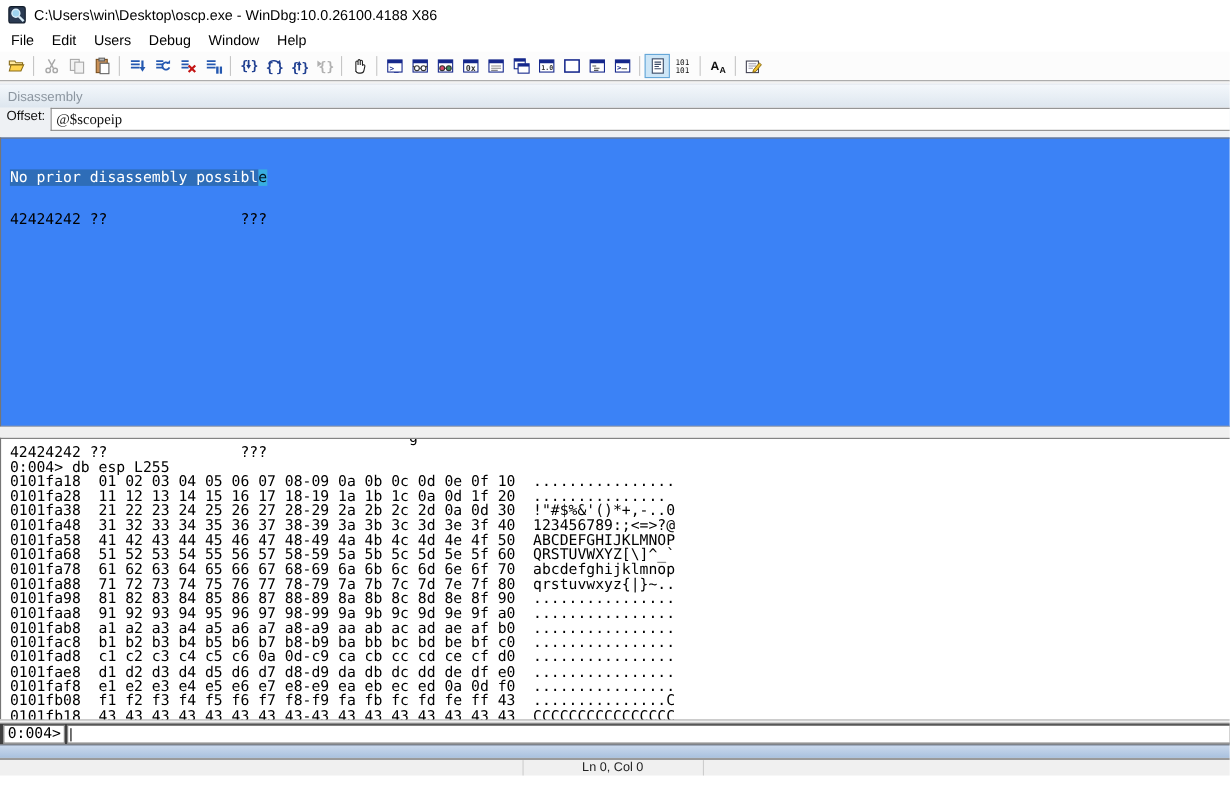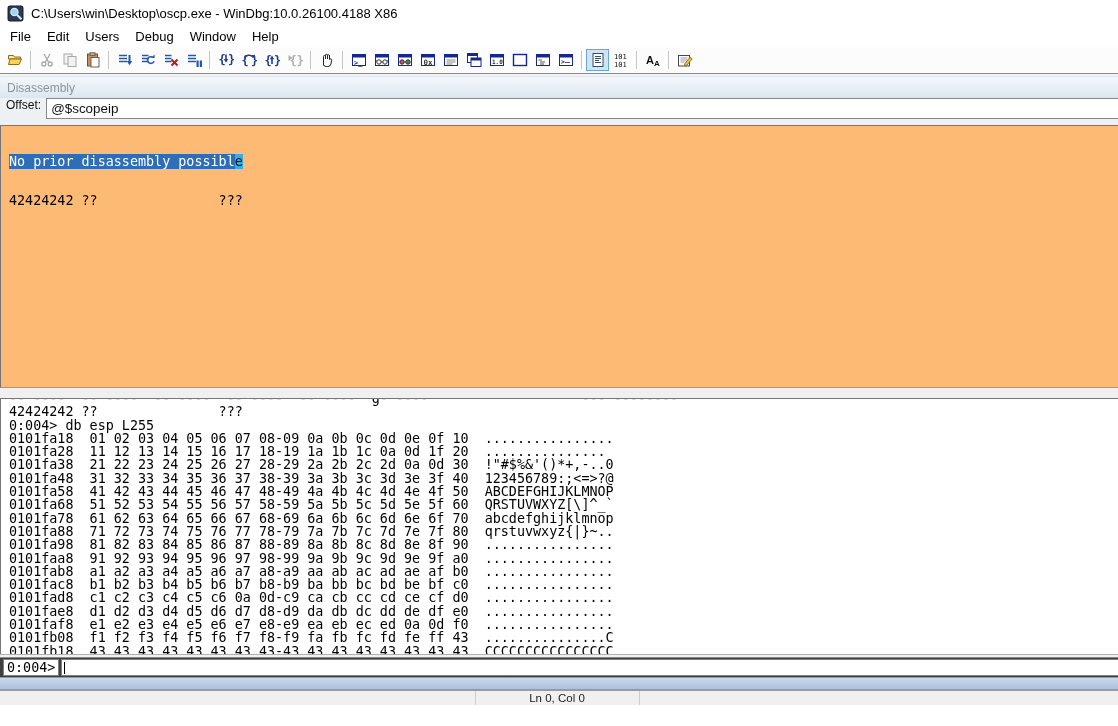--- a/index.html
+++ b/index.html
@@ -30,27 +30,27 @@
   .pane-title { height:22px; display:flex; align-items:center; padding-left:7px;
     font-size:12px; }
   .disasm-title { background:linear-gradient(#f3f7fb,#dde6ef);
     color:#8b959f; border-top:1px solid #e0e6ee; }
   .cmd-title { background:linear-gradient(#a3c2e2,#c6daf0); color:#0a0a0a; }
 
   .offset-row { height:27px; display:flex; align-items:flex-start; gap:5px;
     background:#eef1f4; padding-left:6px; font-size:12px; color:#111; }
   .offset-input { flex:1; height:21px; background:#fff;
     border:1px solid #8a8a8a; border-right:none;
-    font-family:Liberation Sans, sans-serif; font-size:13.4px;
+    font-family:Liberation Serif, serif; font-size:13.4px;
     display:flex; align-items:center; padding-left:4px; white-space:pre; }
 
   .mono { font-family:"DejaVu Sans Mono",monospace; font-size:13.4px;
     line-height:13.3px; white-space:pre; color:#000; }
 
-  .disasm-content { height:263px; background:#fdba74; border-top:1px solid #767676;
+  .disasm-content { height:263px; background:#3b82f6; border-top:1px solid #767676;
     border-left:1px solid #767676; border-bottom:1px solid #9a9a9a;
     padding:2px 0 0 8px; overflow:hidden; }
   .sel-line .sel { background:#2e6db8; color:#fff; }
   .sel-line .caret-char { background:#38aee0; color:#00131f; }
 
   .pane-gap { height:10px; background:#f0f0f0; }
 
   .cmd-output-box { height:256px; background:#fff; border-top:1px solid #767676;
     border-left:1px solid #767676; overflow:hidden; padding-left:8px; }
   .cmd-output { margin-top:-7px; }

